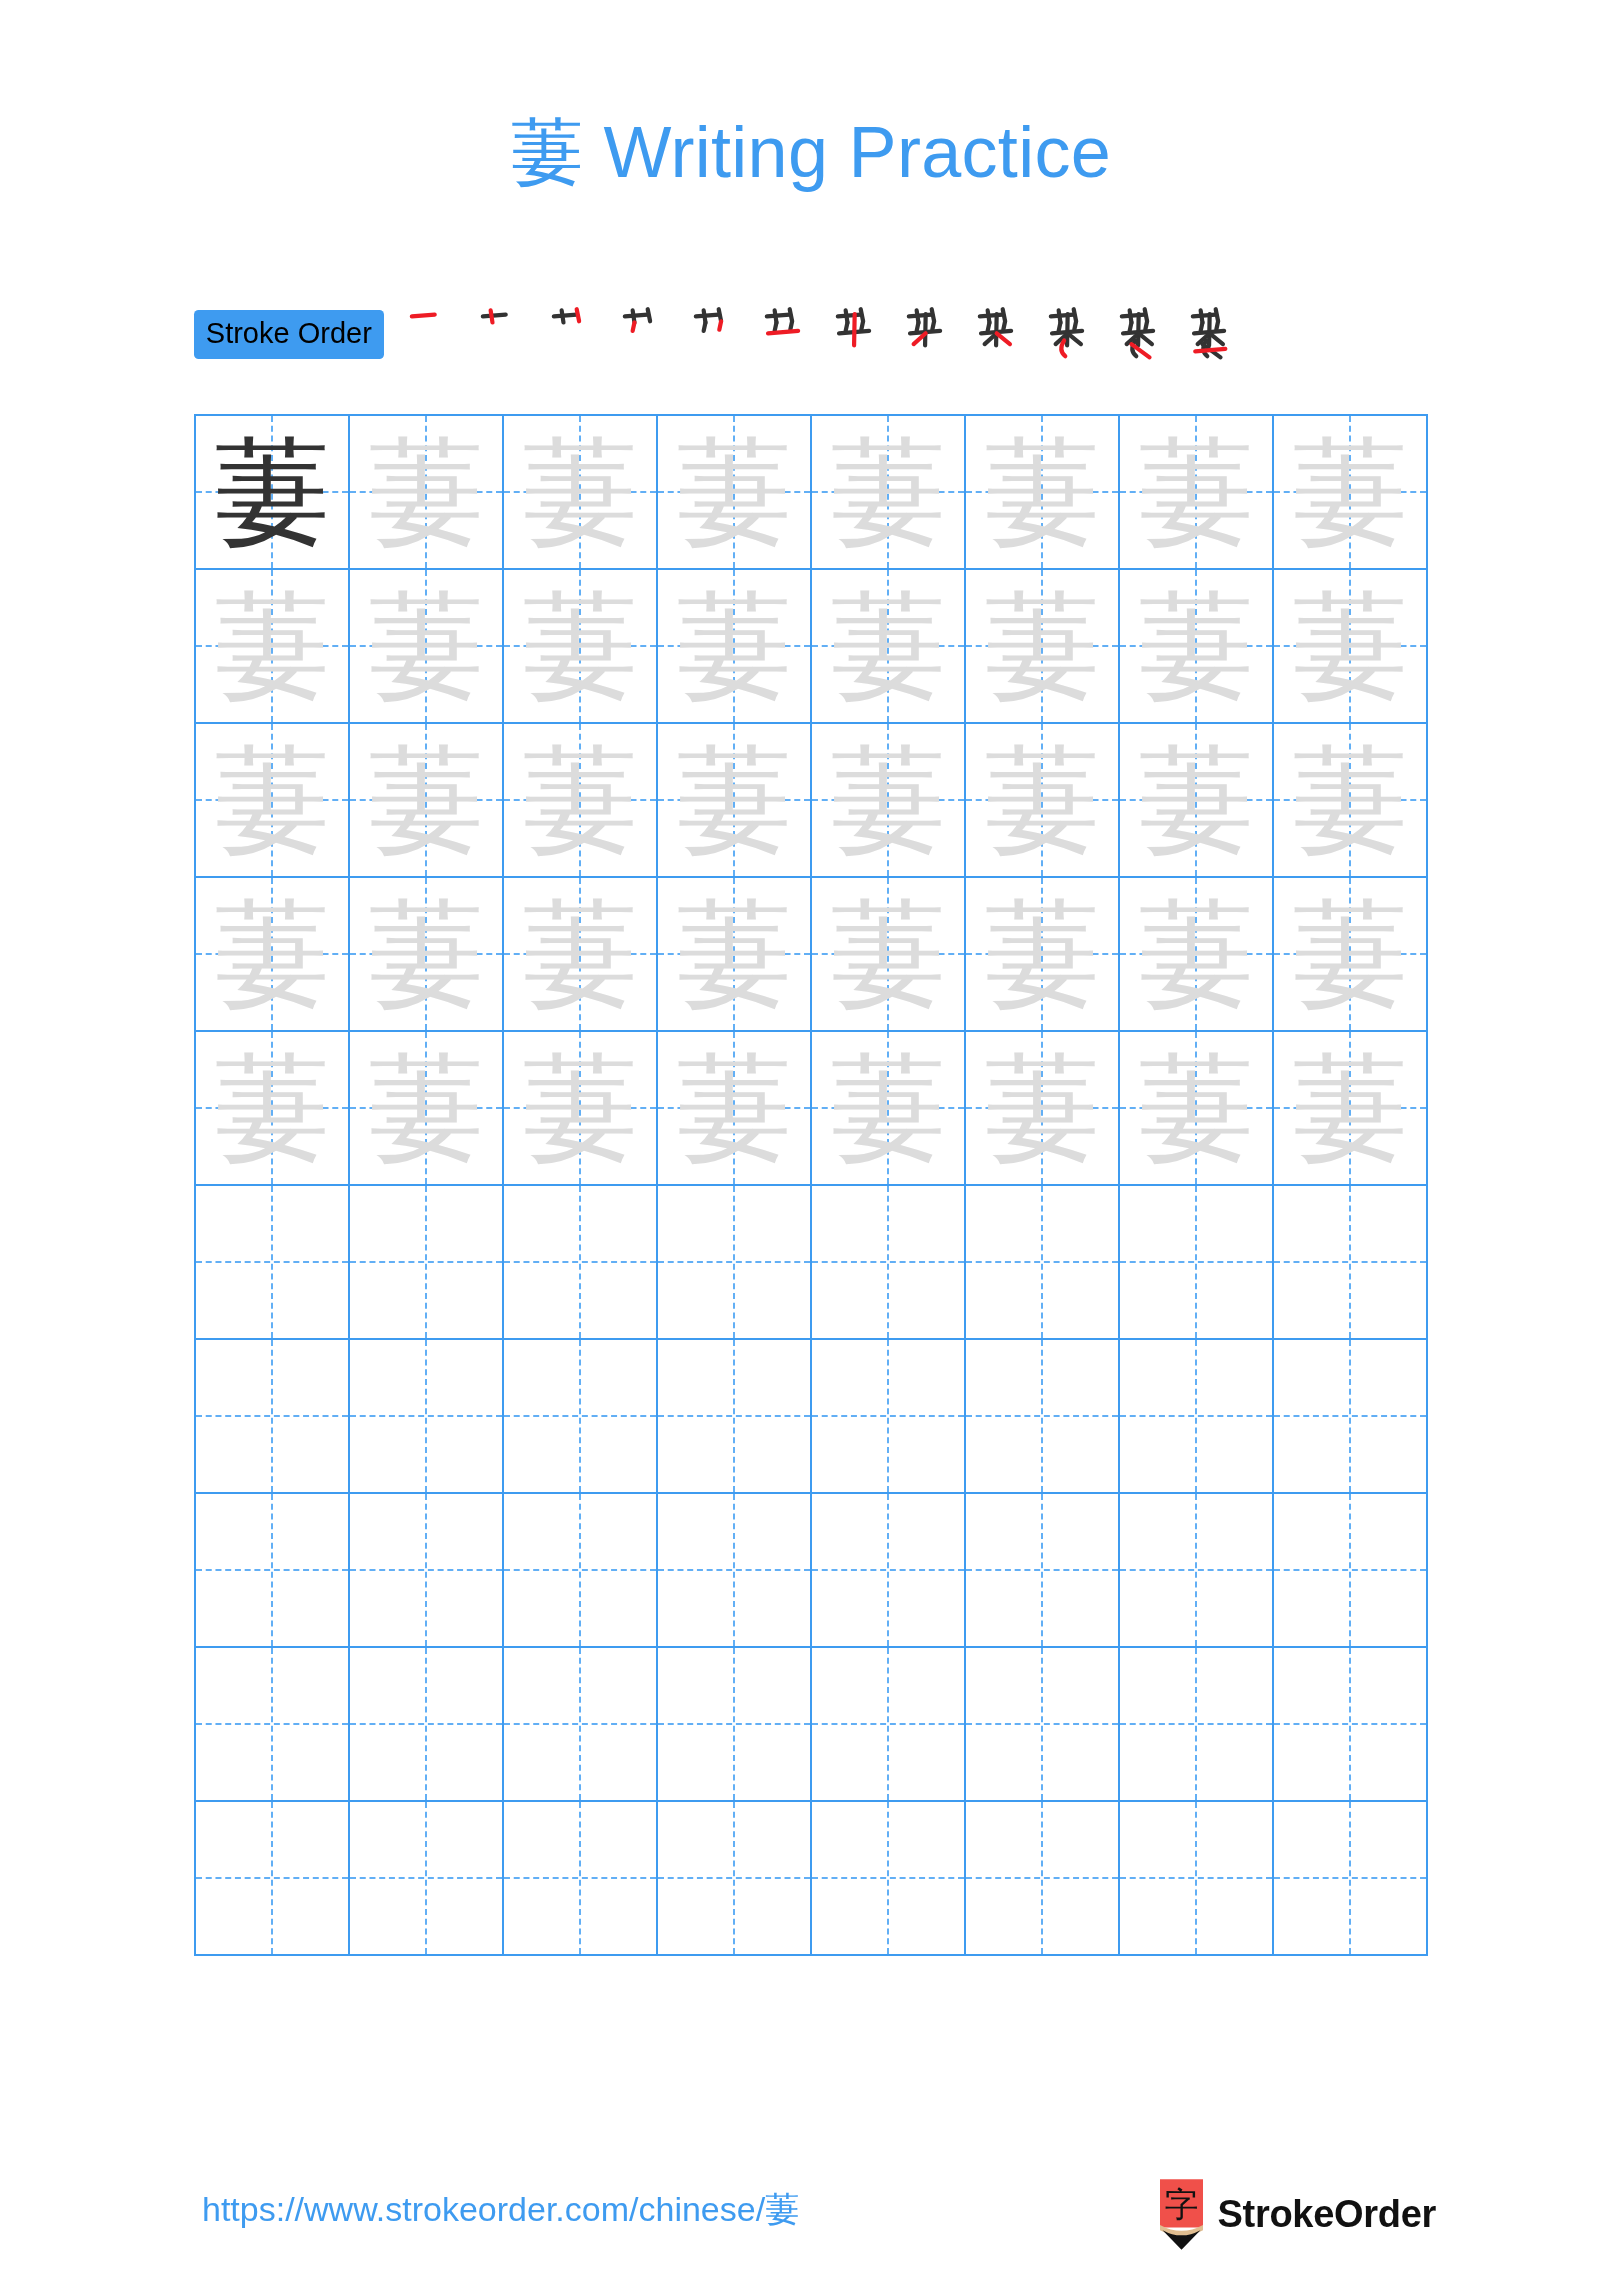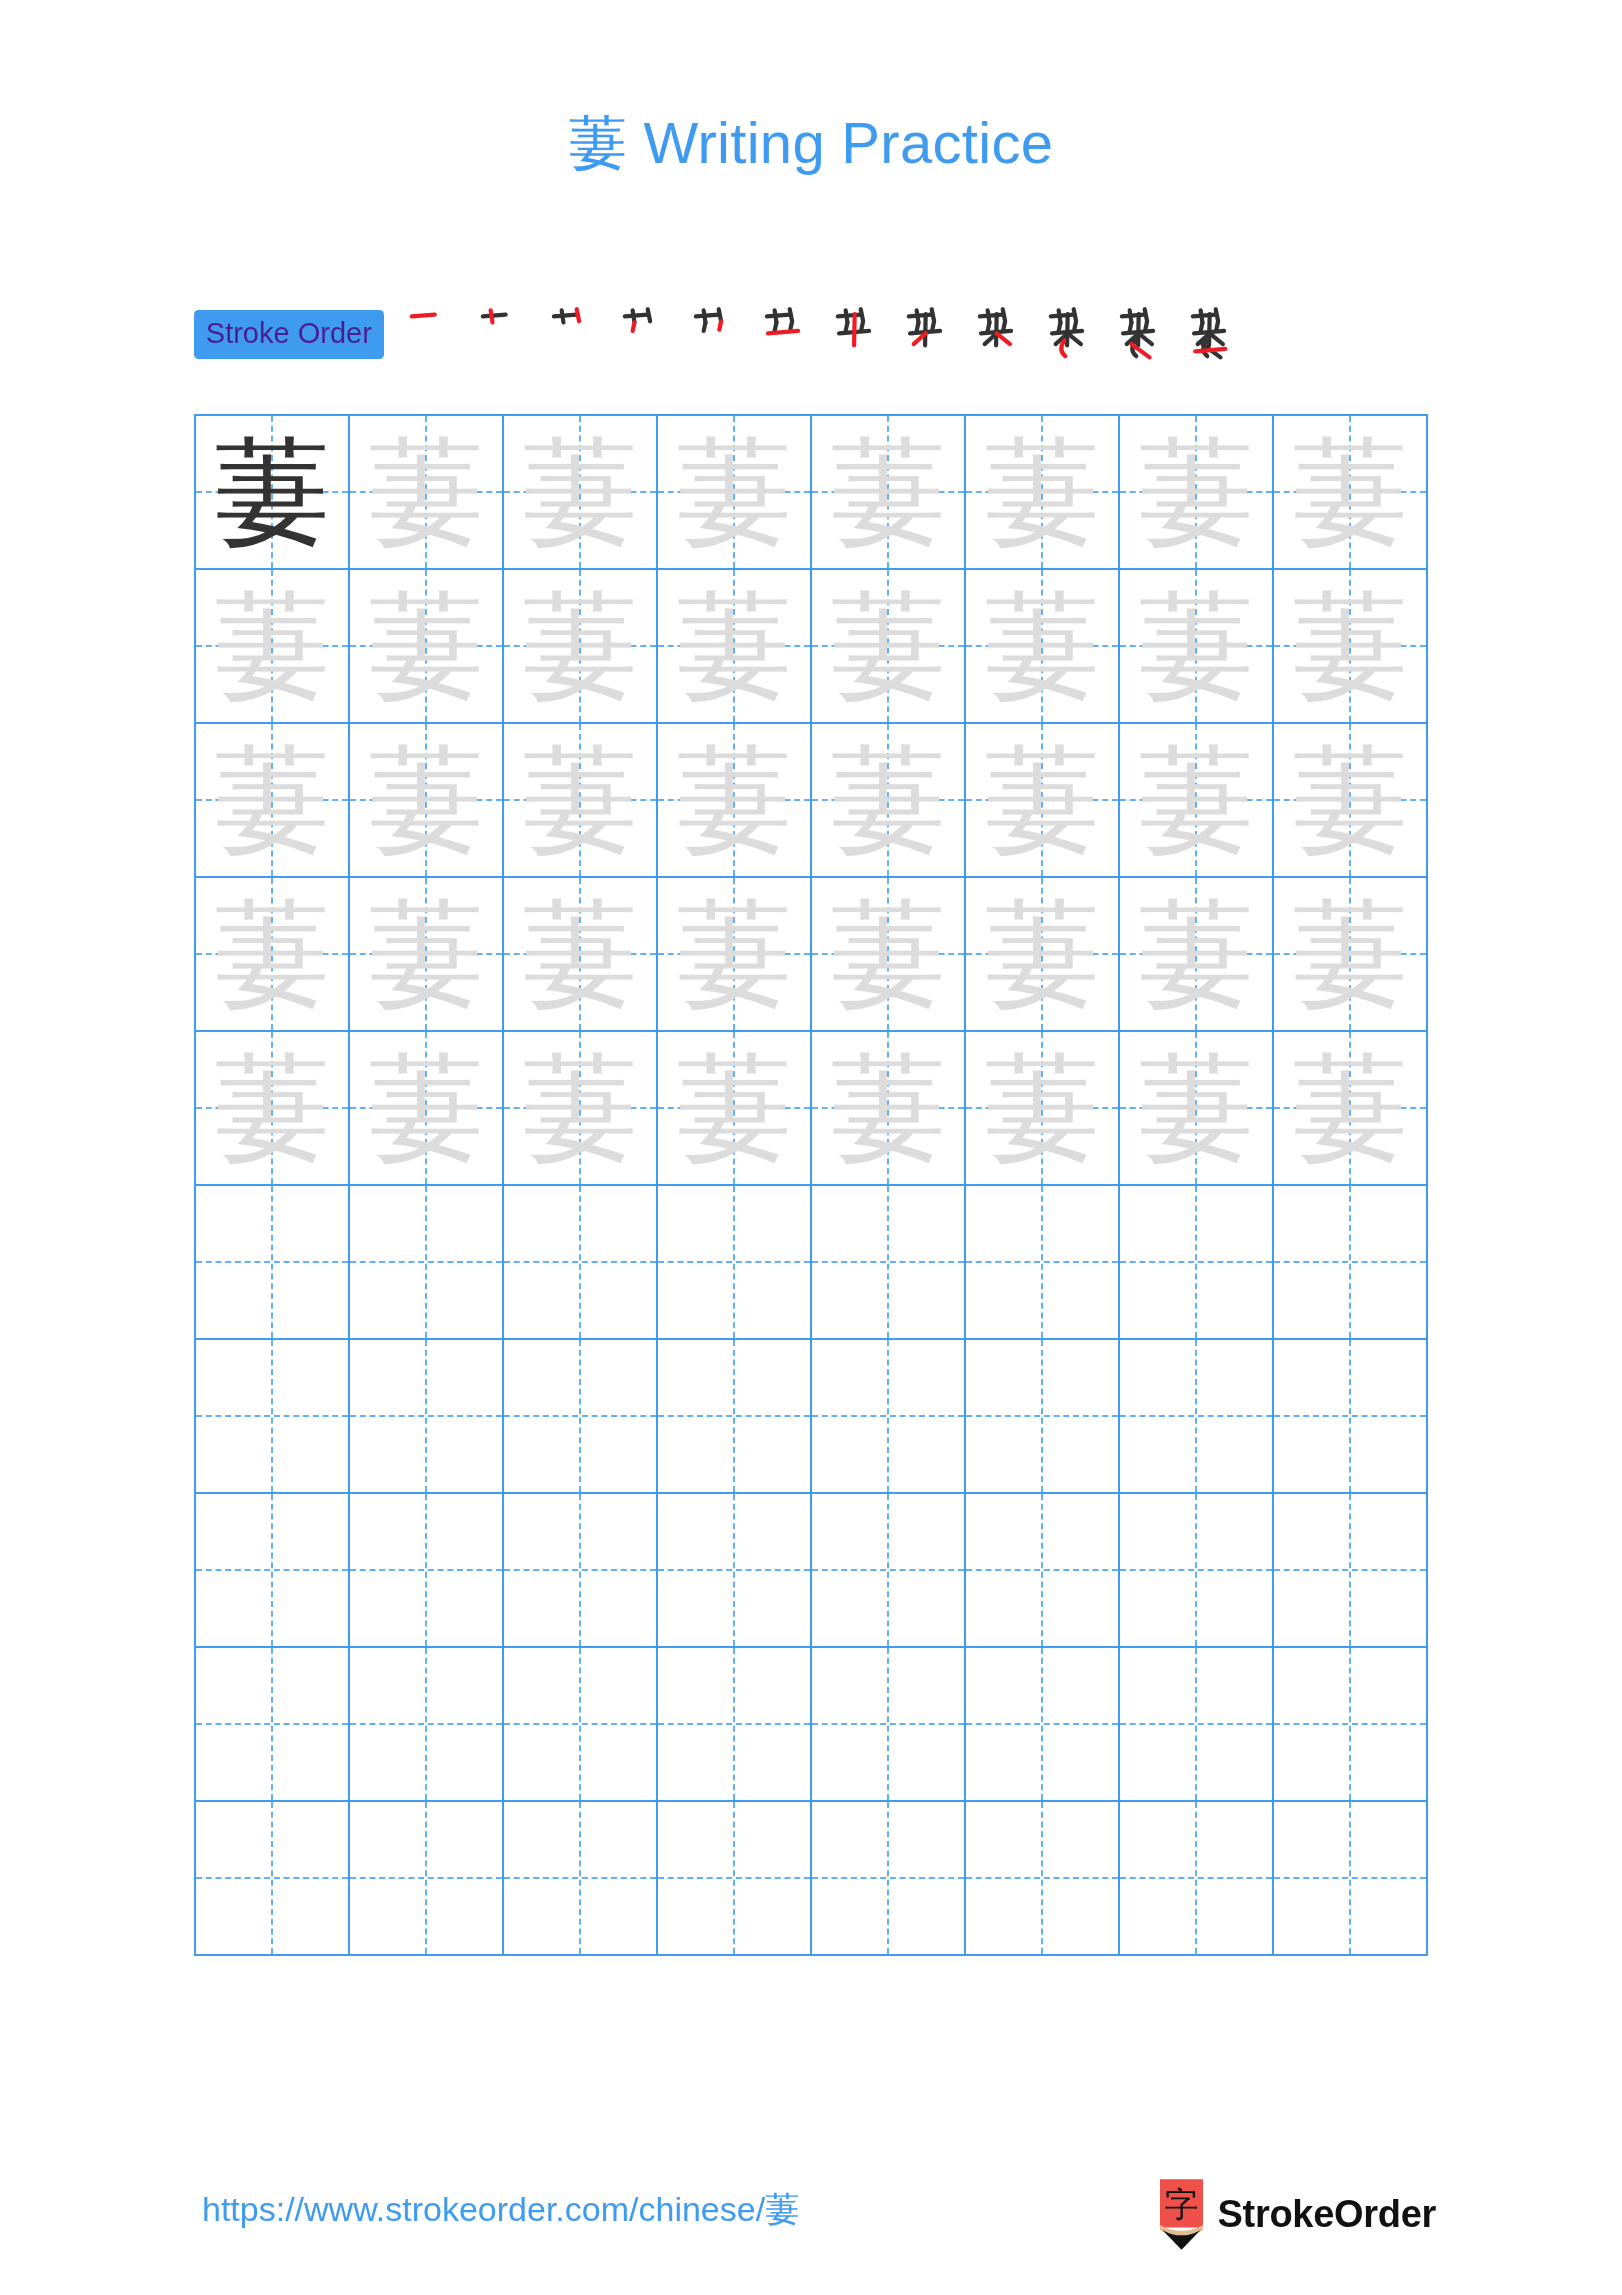--- a/index.html
+++ b/index.html
@@ -15,42 +15,42 @@
     overflow: hidden;
   }
 
   
   .page-title {
     position: absolute;
     top: 105px;
     left: 0;
     width: 1622px;
     text-align: center;
-    font-size: 58px;
+    font-size: 72px;
     color: #3e9bf0;
     letter-spacing: 0.3px;
     white-space: nowrap;
   }
   .page-title .han {
     font-family: "DejaVu Sans", sans-serif;
   }
 
   
   .stroke-order-row {
     position: absolute;
     top: 296px;
     left: 194px;
     width: 1234px;
     height: 72px;
     display: flex;
     align-items: flex-start;
   }
   .stroke-order-badge {
     background: #3e9bf0;
-    color: #4c1d95;
+    color: #000000;
     font-size: 29px;
     line-height: 1;
     padding: 8.5px 11.8px 11px 11.8px;
     border-radius: 4.6px;
     white-space: nowrap;
     margin-top: 14.4px;
     flex: 0 0 auto;
   }
   .stroke-steps {
     display: flex;

